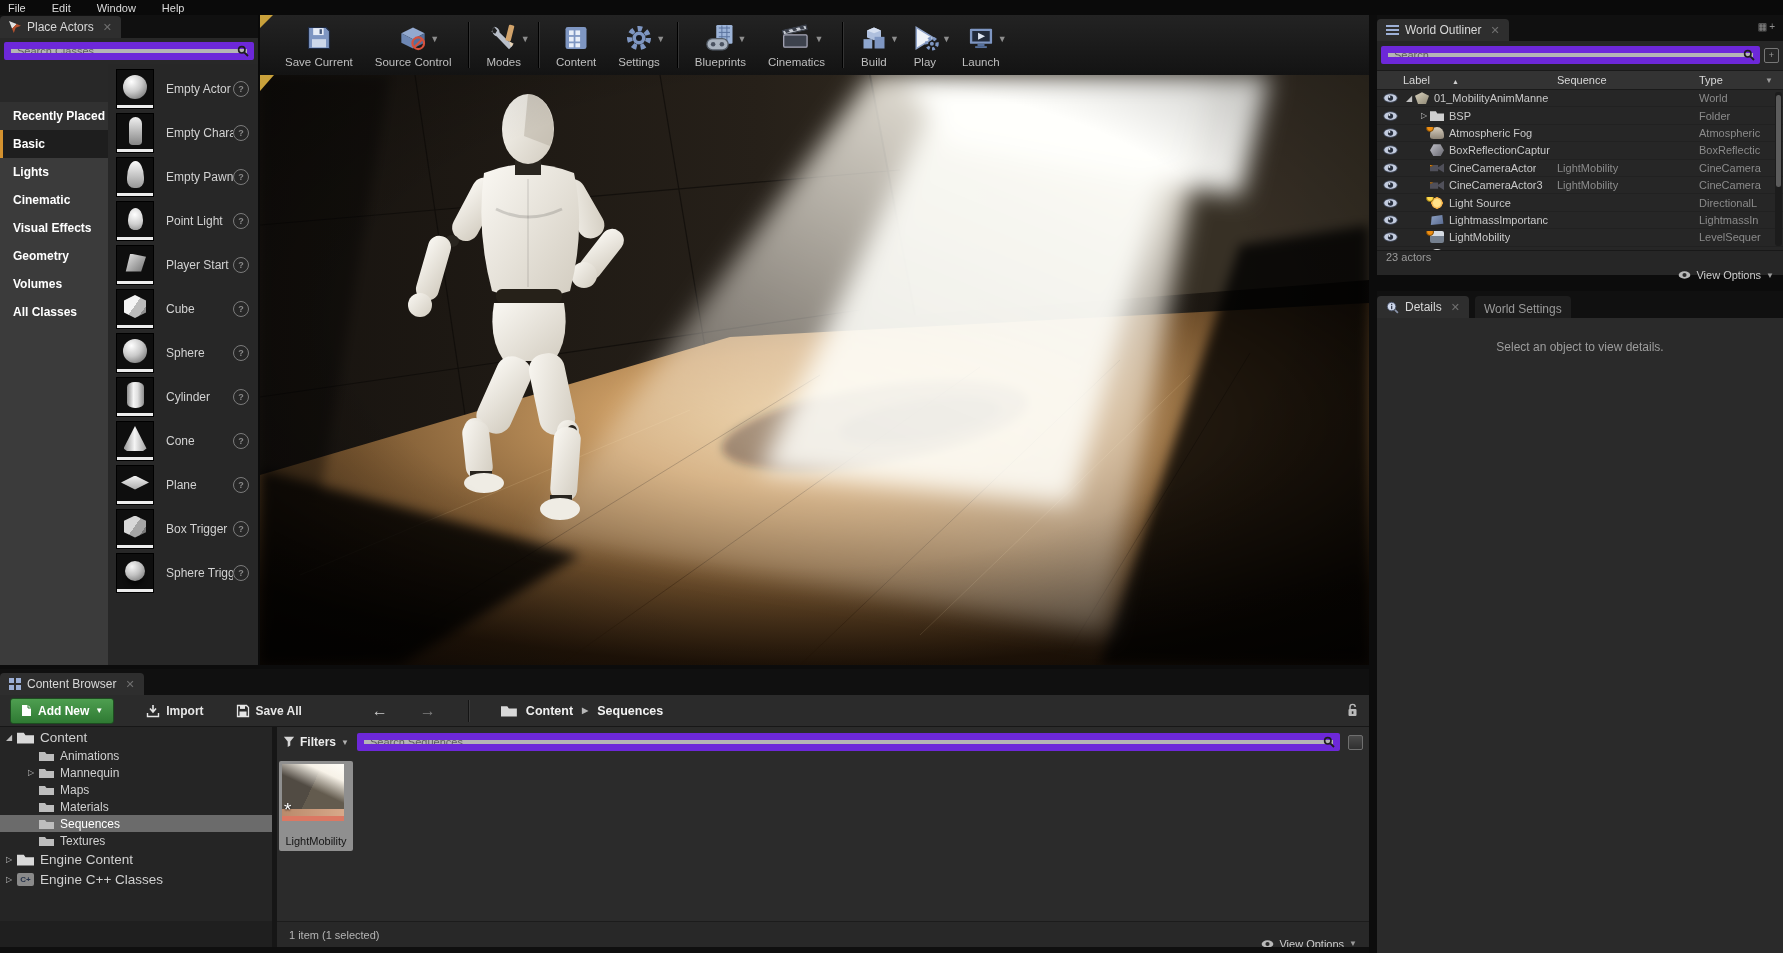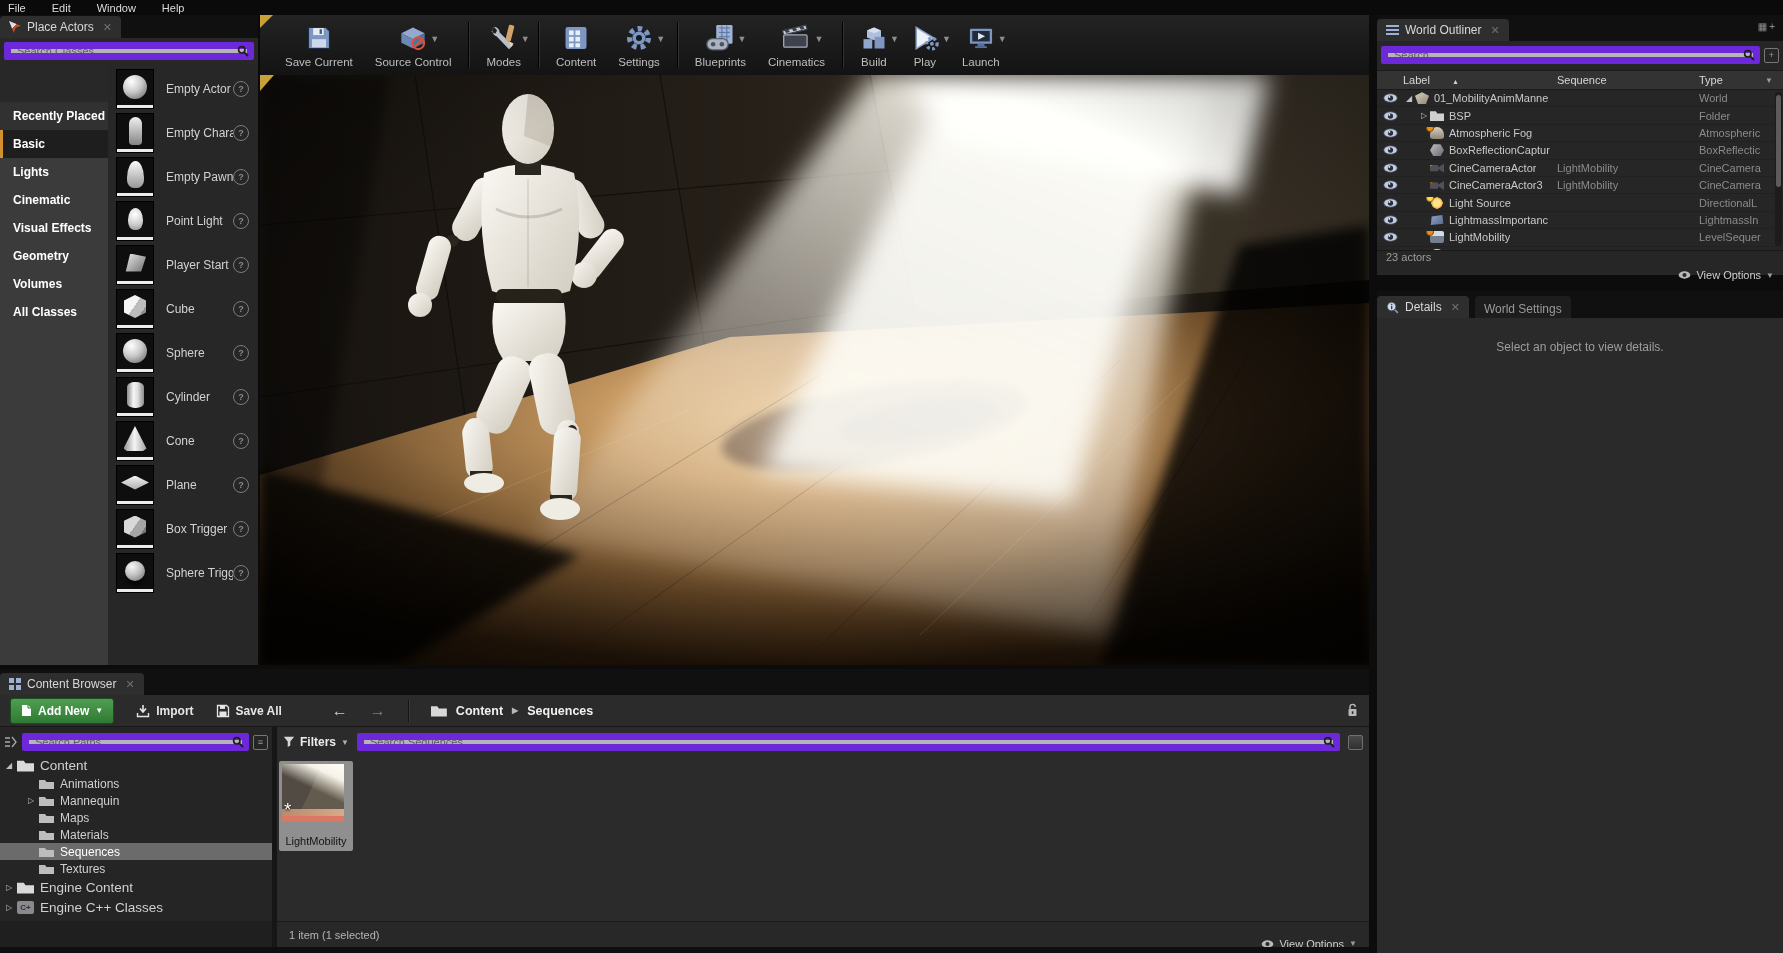--- a/index.html
+++ b/index.html
@@ -114,21 +114,21 @@
   .oicon[data-icon="fog"]::after,.oicon[data-icon="camera"]::after,.oicon[data-icon="sequence"]::after{content:'';position:absolute;left:-4px;top:-3px;width:6px;height:6px;border-radius:50%;background:#ee8d12;border:1px solid #7a4a06;}
   .oicon[data-icon="sun"]::after{content:'';position:absolute;left:-4px;top:-3px;width:6px;height:6px;border-radius:50%;background:#ffd84d;border:1px solid #8f7311;}
 
   
   #mid-strip{left:0;top:665px;width:1369px;height:4px;background:#0c0c0c;}
 
   
   #cb{left:0;top:669px;width:1369px;height:284px;background:#1f1f1f;}
   #cb-tabbar{height:26px;}
   .grid-ico{width:5px;height:5px;background:#9db0d6;box-shadow:7px 0 #9db0d6,0 7px #9db0d6,7px 7px #9db0d6;margin:-7px 7px 0 0;}
-  #cb-toolbar{height:32px;background:#2b2b2b;display:flex;align-items:center;padding:4px 10px;gap:22px;border-bottom:1px solid #171717;box-sizing:border-box;}
+  #cb-toolbar{height:32px;background:#2b2b2b;display:flex;align-items:center;padding:4px 10px;gap:32px;border-bottom:1px solid #171717;box-sizing:border-box;}
   #add-new{display:flex;align-items:center;gap:6px;height:24px;padding:0 10px;background:linear-gradient(#4e9e50,#2f7a33);border:1px solid #1d4d20;border-radius:3px;color:#fff;font-weight:bold;font-size:12px;}
   .cb-tbtn{display:flex;align-items:center;gap:6px;color:#e6e6e6;font-weight:bold;font-size:12px;}
   .cb-sep{width:1px;height:22px;background:#141414;box-shadow:1px 0 0 #3a3a3a;}
   .nav-arrow{font-size:16px;font-weight:bold;color:#c9c9c9;}
   .nav-arrow.dim{color:#7d7d7d;}
   .crumb{color:#f0f0f0;font-weight:bold;font-size:12.5px;}
   .crumb-sep{color:#b8b8b8;font-size:8px;}
   .folder-glyph{width:16px;height:12px;background:#d8d8d8;clip-path:polygon(0 15%,40% 15%,50% 33%,100% 33%,100% 100%,0 100%);}
   #cb-lock{margin-left:auto;}
   #cb-body{position:absolute;top:58px;bottom:32px;left:0;width:272px;background:#252525;}
@@ -827,34 +827,20 @@
         <span class="crumb">Sequences</span>
       </div>
       <svg id="cb-lock" width="13" height="15" viewBox="0 0 13 15">
           <path d="M4 6V4a2.6 2.6 0 0 1 5.2 0" fill="none" stroke="#b9b9b9" stroke-width="1.4"></path>
           <rect x="2.5" y="6" width="8" height="7" rx="1" fill="#b9b9b9"></rect>
           <rect x="5.8" y="8.3" width="1.6" height="2.6" fill="#2b2b2b"></rect>
         </svg>
     </div>
 
     <div id="cb-body">
-      <div id="src-search">
-        <svg width="14" height="12" viewBox="0 0 14 12">
-            <path d="M1 2h5M1 6h5M1 10h5" stroke="#a8a8a8" stroke-width="1.6"></path>
-            <path d="M8 1l4 5-4 5" fill="none" stroke="#a8a8a8" stroke-width="1.3"></path>
-          </svg>
-        <span class="searchwrap">
-          <input class="search-input" placeholder="Search Paths" style="">
-          <svg class="mag" width="12" height="12" viewBox="0 0 12 12">
-              <circle cx="4.8" cy="4.8" r="3.2" fill="none" stroke="#1d1d1d" stroke-width="1.6"></circle>
-              <line x1="7.3" y1="7.3" x2="11" y2="11" stroke="#1d1d1d" stroke-width="1.8"></line>
-            </svg>
-        </span>
-        <span class="side-ico">≡</span>
-      </div>
       <div id="src-tree">
 
           <div class="tree-row root" data-indent="0" data-kind="folder">
             <span class="t-exp">◢</span>
             <span class="ficon"></span>
             <span>Content</span>
           </div>
 
           <div class="tree-row" data-indent="1" data-kind="folder">
             <span class="t-exp"></span>

